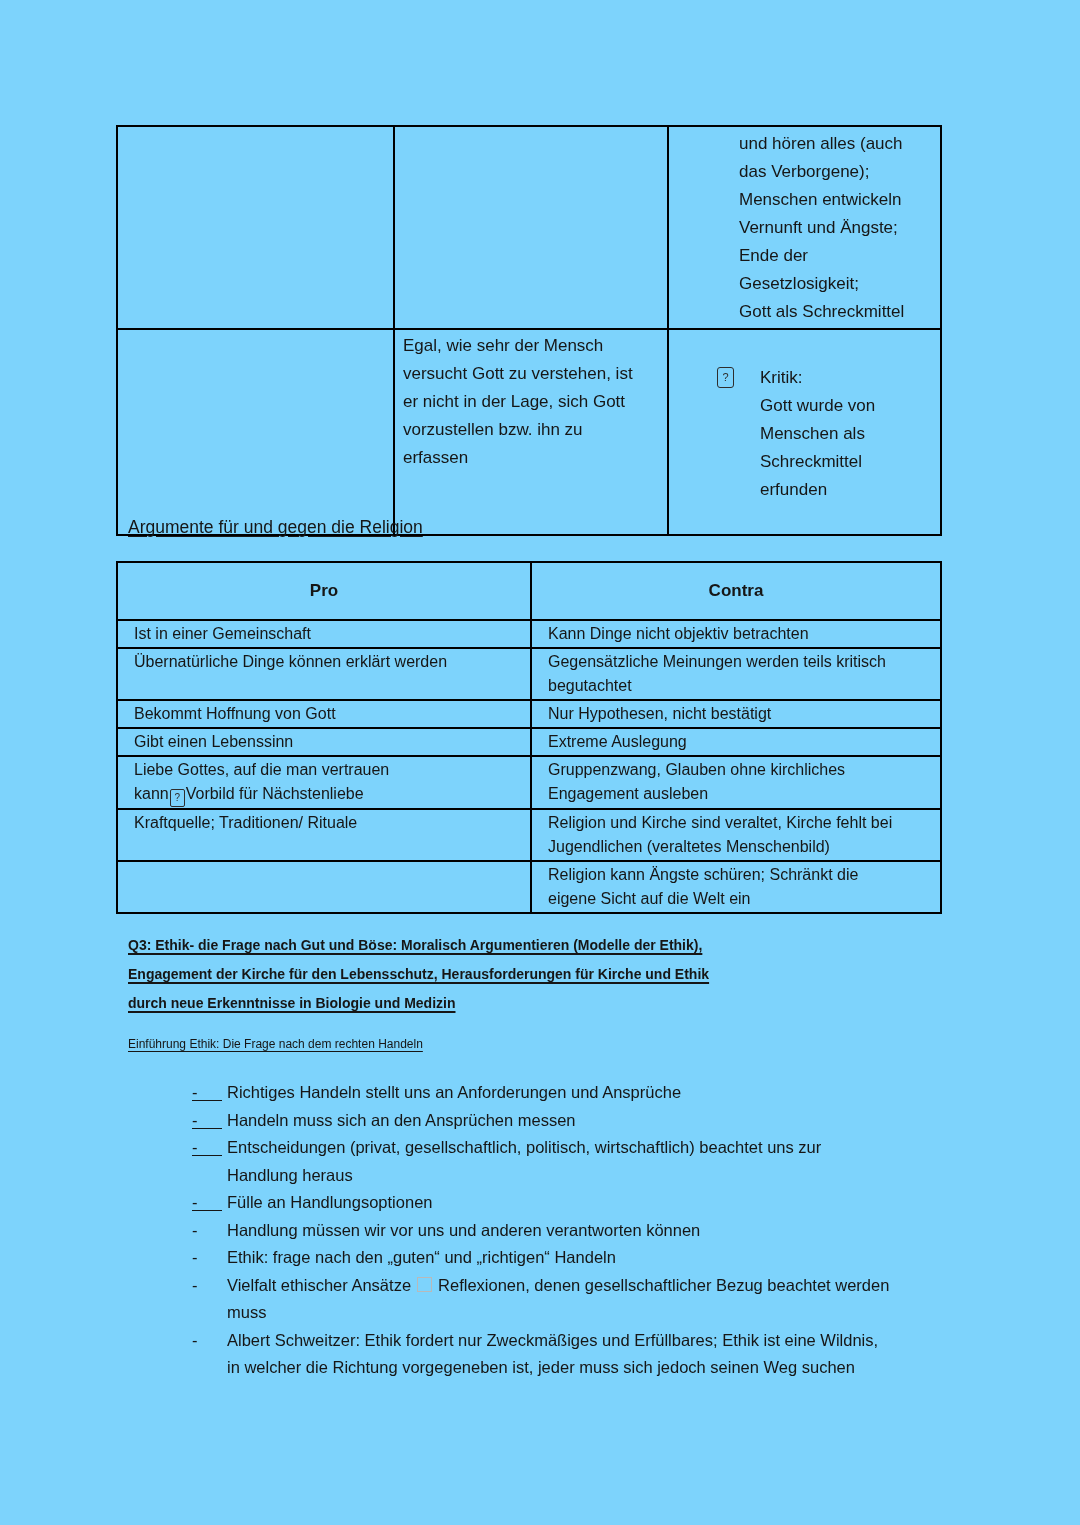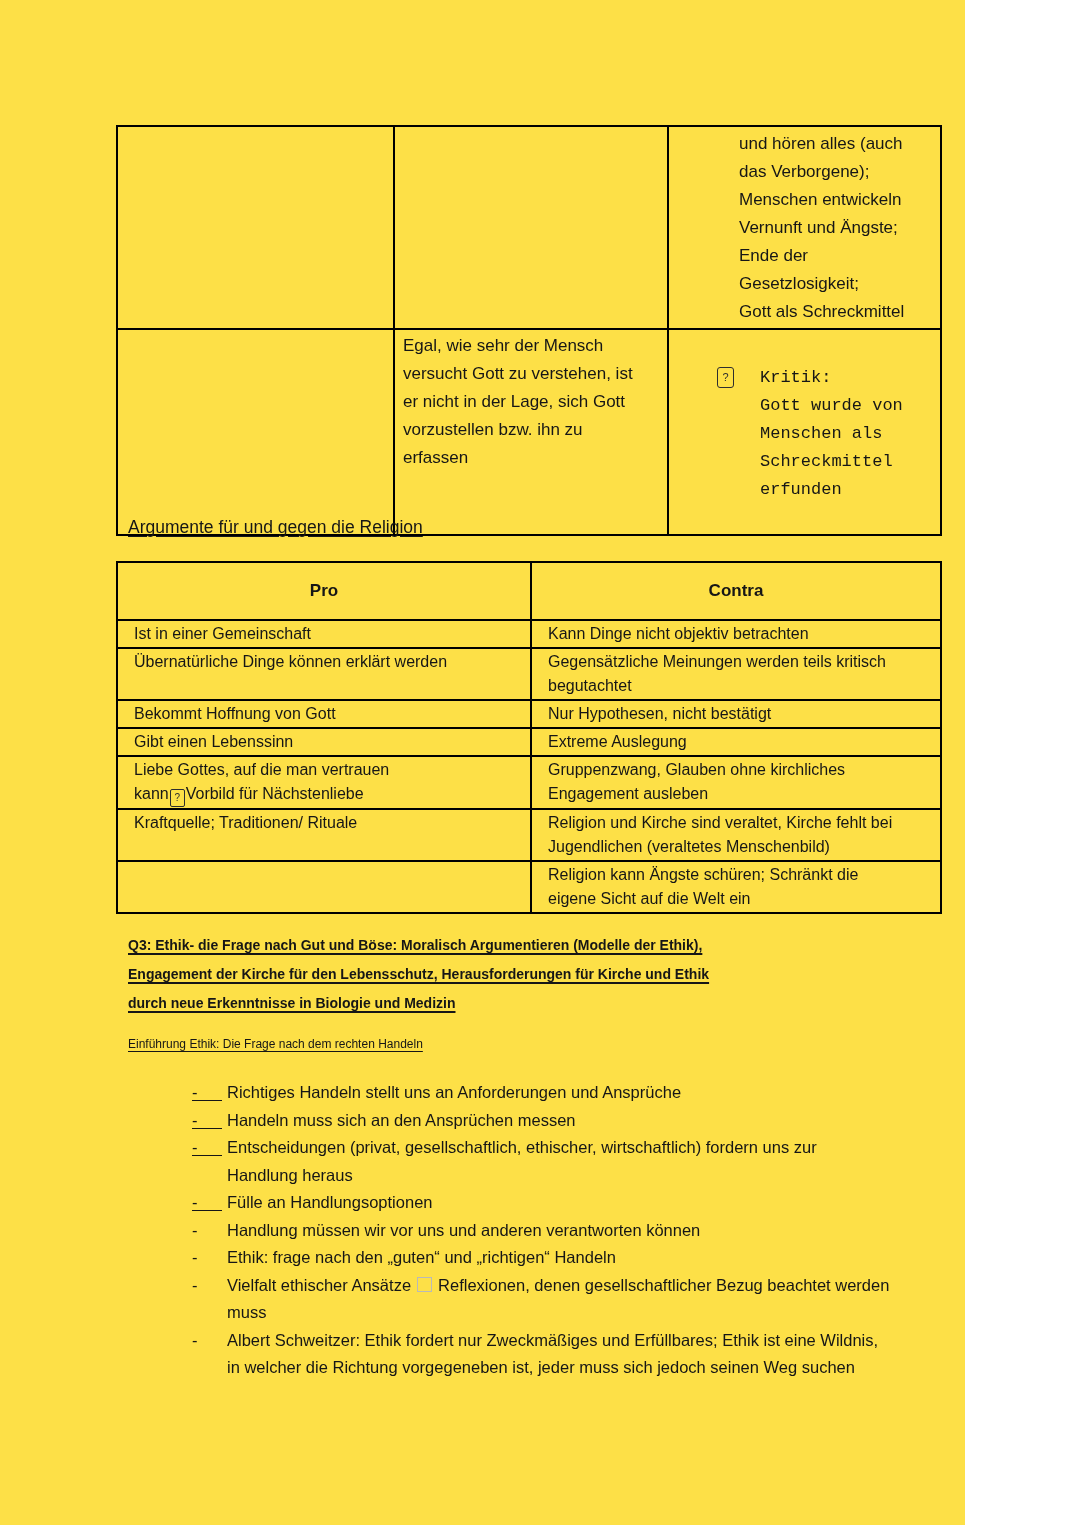--- a/index.html
+++ b/index.html
@@ -1,30 +1,30 @@
 <!DOCTYPE html>
 <html lang="de"><head>
 <meta charset="utf-8">
 <style>
   html,body { margin:0; padding:0; background:#ffffff; }
   .page {
-    position:relative; width:965px; height:1525px; background:#fde047;
+    position:relative; width:1080px; height:1525px; background:#7dd3fc;
     font-family:"Liberation Sans", sans-serif; color:#161616; overflow:hidden;
   }
   
   .t1 { position:absolute; top:125px; left:116px; width:824px;
         border-collapse:collapse; table-layout:fixed; }
   .t1 td { border:2.5px solid #000; vertical-align:top;
            font-size:17px; line-height:28px; padding:2px 8px;
            white-space:pre-line; }
   .t1 .r1 td { height:196px; }
   .t1 .r2 td { height:140px; }
   .t1 .c3-r1 { padding-left:70px; padding-top:3px; }
   .kritik-row { display:flex; gap:26px; padding-left:40px; padding-top:4px; }
-  .kritik-text { white-space:pre-line;font-family:Liberation Mono, monospace; }
+  .kritik-text { white-space:pre-line; }
   
   .tofu { display:inline-flex; align-items:center; justify-content:center;
           width:15px; height:19px; border:1.8px solid #2e2e2e; border-radius:3px;
           font-size:11px; line-height:1; color:#2e2e2e; flex:0 0 15px; margin-top:3px; }
   .tofu-sm { display:inline-flex; align-items:center; justify-content:center;
           width:13px; height:16px; border:1.6px solid #2e2e2e; border-radius:2px;
           font-size:10px; line-height:1; color:#2e2e2e; vertical-align:-2px; margin:0 1px; }
   .graybox { display:inline-block; width:13px; height:13px;
           border:1.5px solid #b9b9b9; margin:0 6px; vertical-align:-1px; }
   
@@ -155,21 +155,21 @@
     <div class="b-item">
       <span class="dash u"><span class="mark">-</span></span>
       <span class="b-text">Richtiges Handeln stellt uns an Anforderungen und Ansprüche</span>
     </div>
     <div class="b-item">
       <span class="dash u"><span class="mark">-</span></span>
       <span class="b-text">Handeln muss sich an den Ansprüchen messen</span>
     </div>
     <div class="b-item">
       <span class="dash u"><span class="mark">-</span></span>
-      <span class="b-text">Entscheidungen (privat, gesellschaftlich, ethischer, wirtschaftlich) fordern uns zur
+      <span class="b-text">Entscheidungen (privat, gesellschaftlich, politisch, wirtschaftlich) beachtet uns zur
 Handlung heraus</span>
     </div>
     <div class="b-item">
       <span class="dash u"><span class="mark">-</span></span>
       <span class="b-text">Fülle an Handlungsoptionen</span>
     </div>
     <div class="b-item">
       <span class="dash"><span class="mark">-</span></span>
       <span class="b-text">Handlung müssen wir vor uns und anderen verantworten können</span>
     </div>

